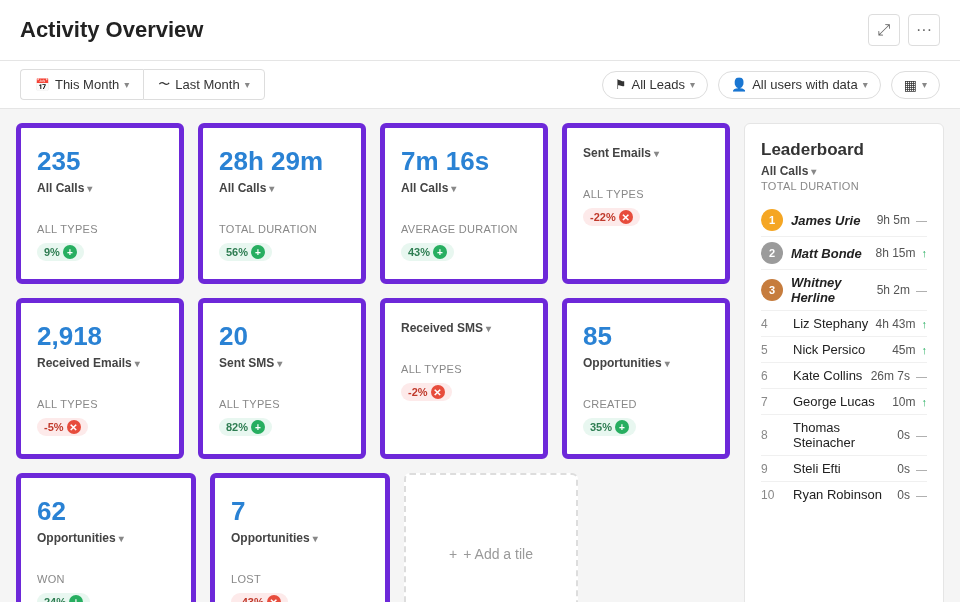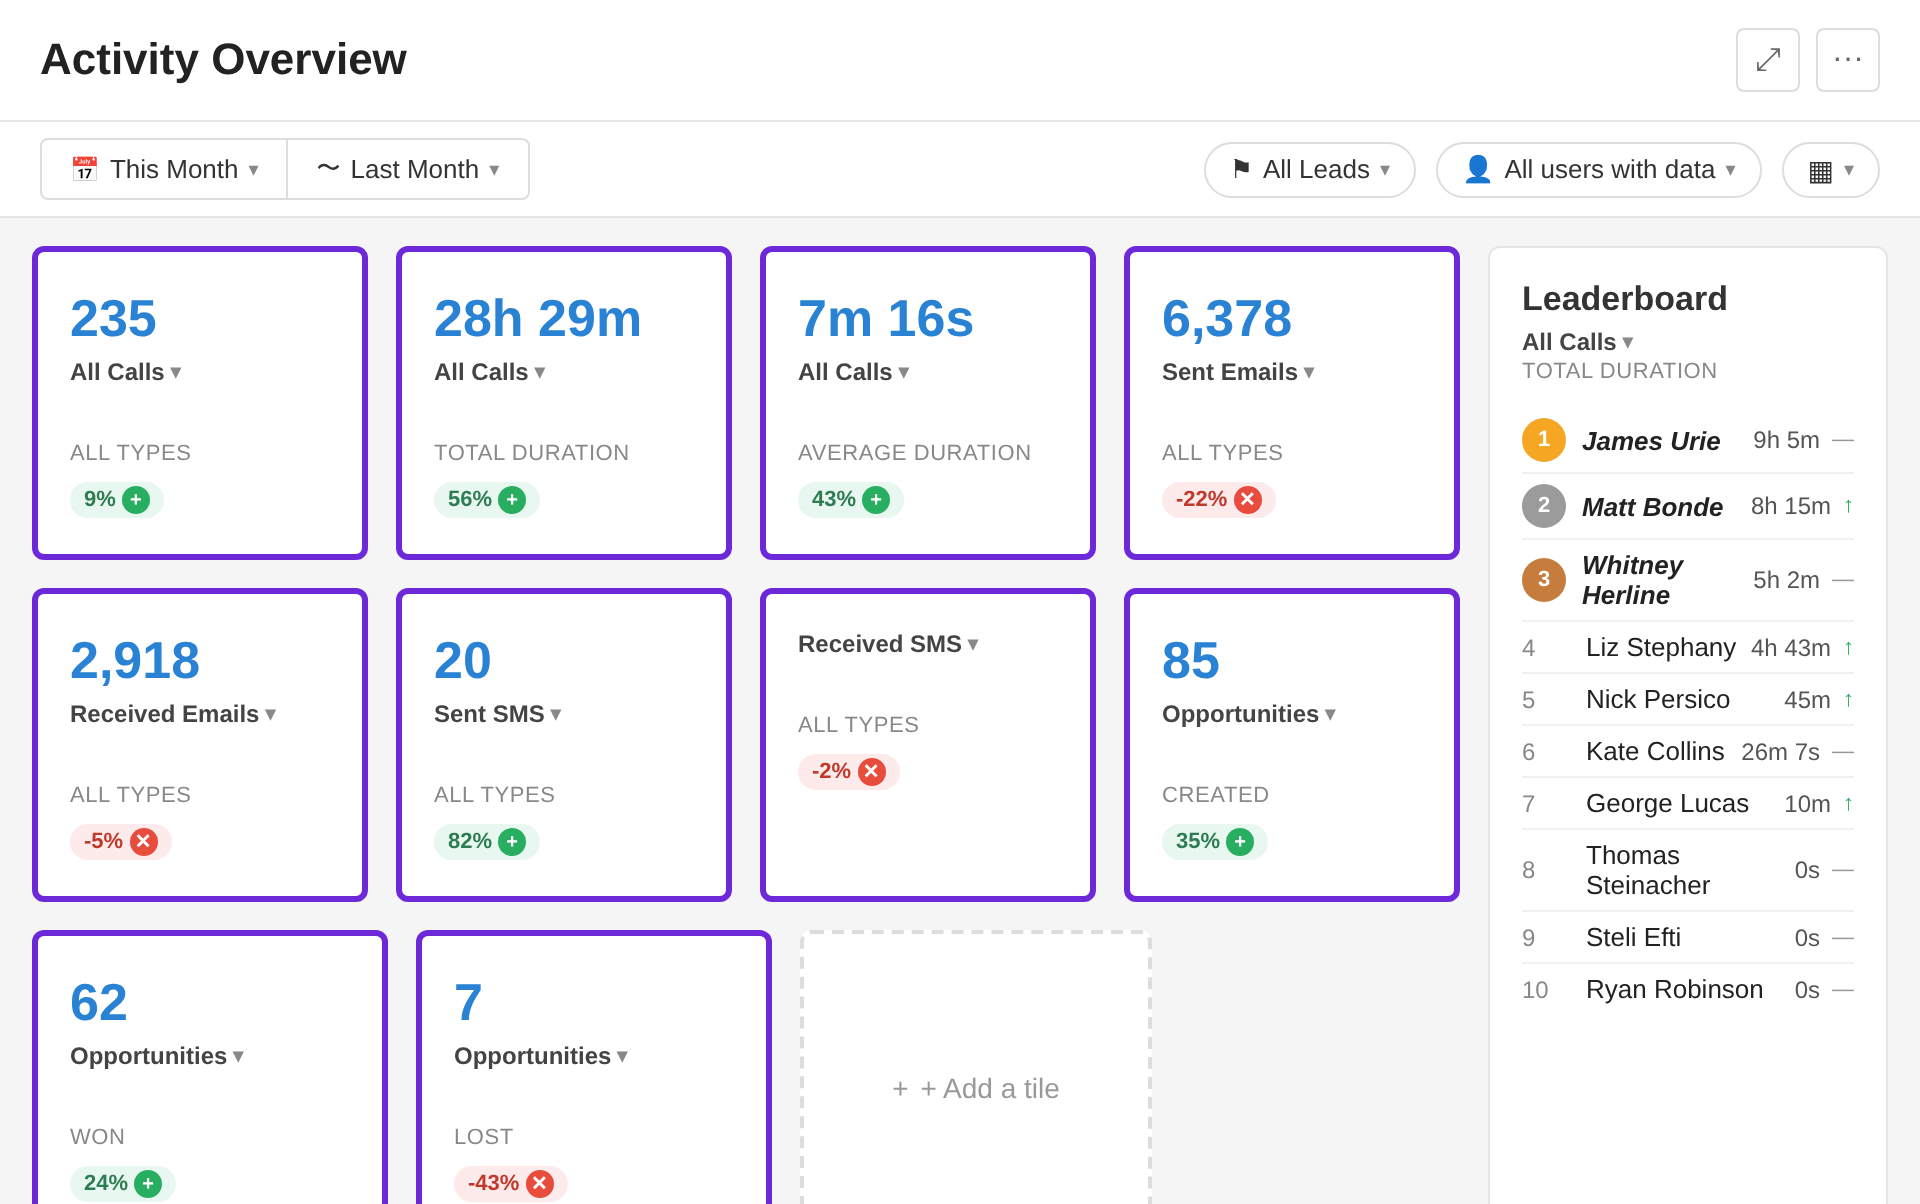--- a/index.html
+++ b/index.html
@@ -33,21 +33,21 @@
       display: flex; align-items: center; gap: 5px; padding: 5px 12px;
       border: 1px solid #ddd; background: #fff; border-radius: 20px; cursor: pointer; font-size: 13px; color: #333;
     }
 
     .main { padding: 14px 16px; display: flex; gap: 14px; }
 
     .tiles-section { flex: 1; display: flex; flex-direction: column; gap: 14px; }
     .tiles-row { display: flex; gap: 14px; }
 
     .tile {
-      background: #fff; border: 3px solid #6d28d9; border-radius: 6px;
+      background: #fff; border: 5px solid #6d28d9; border-radius: 6px;
       padding: 18px 16px; flex: 1; min-width: 0;
     }
     .tile-add {
       background: #fff; border: 2px dashed #ddd; border-radius: 6px;
       padding: 18px 16px; flex: 1; min-width: 0;
       display: flex; align-items: center; justify-content: center;
       cursor: pointer; color: #999; font-size: 14px; gap: 6px;
     }
 
     .tile-value { font-size: 26px; font-weight: 700; color: #2a82d4; margin-bottom: 4px; }
@@ -168,21 +168,20 @@
           <span>All Calls</span>
           <span class="chevron">▾</span>
         </div>
         <div class="tile-sub">AVERAGE DURATION</div>
         <span class="tile-badge badge-green">
           <span>43%</span>
           <span class="badge-dot dot-green">+</span>
         </span>
       </div>
       <div class="tile">
-        <div class="tile-value">6,378</div>
         <div class="tile-label-row">
           <span>Sent Emails</span>
           <span class="chevron">▾</span>
         </div>
         <div class="tile-sub">ALL TYPES</div>
         <span class="tile-badge badge-red">
           <span>-22%</span>
           <span class="badge-dot dot-red">✕</span>
         </span>
       </div>

